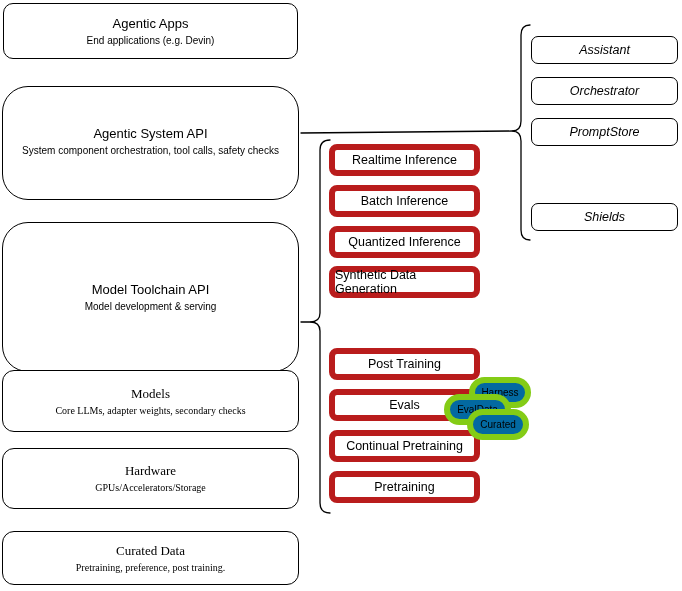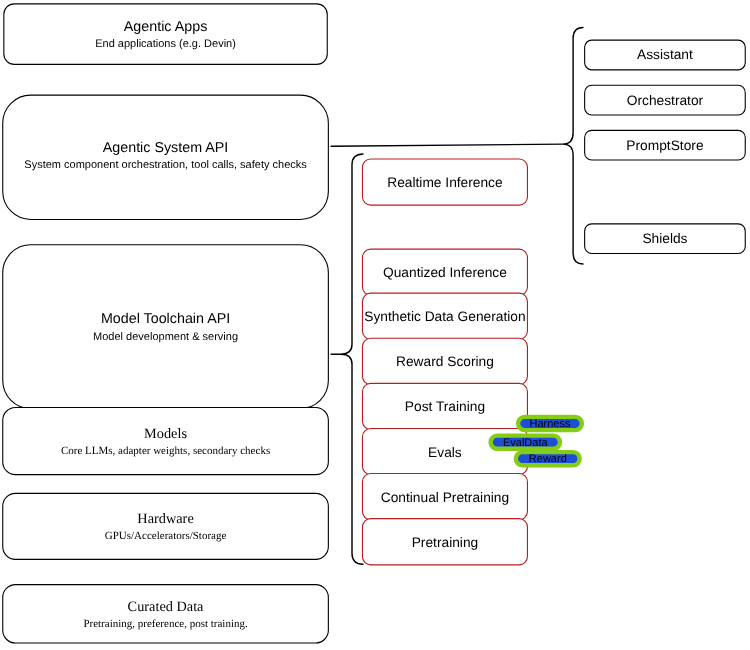--- a/index.html
+++ b/index.html
@@ -40,22 +40,22 @@
   .layer .title    { font-size: 13px; line-height: 15px; }
   .layer .subtitle { font-size: 10px; line-height: 12px; }
   .r10 { border-radius: 10px; }
   .r26 { border-radius: 26px; }
   .r12 { border-radius: 12px; font-family: Liberation Serif, serif; }
   .text-high { padding-bottom: 4px; }
   .svc {
     position: absolute;
     left: 329px;
     width: 151px;
-    height: 43px;
-    border: 1px solid #b91c1c;
+    height: 32px;
+    border: 6px solid #b91c1c;
     border-radius: 8px;
     background: #ffffff;
     display: flex;
     align-items: center;
     justify-content: center;
     font-size: 12.5px;
     box-sizing: border-box;
   }
   .comp {
     position: absolute;
@@ -63,27 +63,28 @@
     width: 147px;
     height: 28px;
     border: 1px solid #000000;
     border-radius: 7px;
     background: #ffffff;
     display: flex;
     align-items: center;
     justify-content: center;
     font-size: 12.5px;
     box-sizing: border-box;
+    font-style: italic;
   }
   .pill {
     position: absolute;
-    height: 16px;
-    border: 4px solid #84cc16;
+    height: 31px;
+    border: 6px solid #84cc16;
     border-radius: 999px;
-    background: #1d4ed8;
+    background: #0369a1;
     display: flex;
     align-items: center;
     justify-content: center;
     font-size: 10px;
     box-sizing: border-box;
     z-index: 3;
   }
 </style>
 </head>
 <body>
@@ -121,30 +122,30 @@
     <div class="title">Hardware</div>
     <div class="subtitle">GPUs/Accelerators/Storage</div>
   </div>
 
   <div class="layer r12" style="top:531px;height:54px">
     <div class="title">Curated Data</div>
     <div class="subtitle">Pretraining, preference, post training.</div>
   </div>
 
   <div class="svc" style="top:144px">Realtime Inference</div>
+  <div class="svc" style="top:185px">Batch Inference</div>
   <div class="svc" style="top:226px">Quantized Inference</div>
   <div class="svc" style="top:266px">Synthetic Data Generation</div>
-  <div class="svc" style="top:307px">Reward Scoring</div>
   <div class="svc" style="top:348px">Post Training</div>
   <div class="svc" style="top:389px">Evals</div>
   <div class="svc" style="top:430px">Continual Pretraining</div>
   <div class="svc" style="top:471px">Pretraining</div>
 
   <div class="pill" style="left:469px;top:377px;width:62px">Harness</div>
   <div class="pill" style="left:444px;top:394px;width:67px">EvalData</div>
-  <div class="pill" style="left:467px;top:409px;width:62px">Reward</div>
+  <div class="pill" style="left:467px;top:409px;width:62px">Curated</div>
 
   <div class="comp" style="top:36px">Assistant</div>
   <div class="comp" style="top:77px">Orchestrator</div>
   <div class="comp" style="top:118px">PromptStore</div>
   <div class="comp" style="top:203px">Shields</div>
 
 </div>
 
 </body></html>

